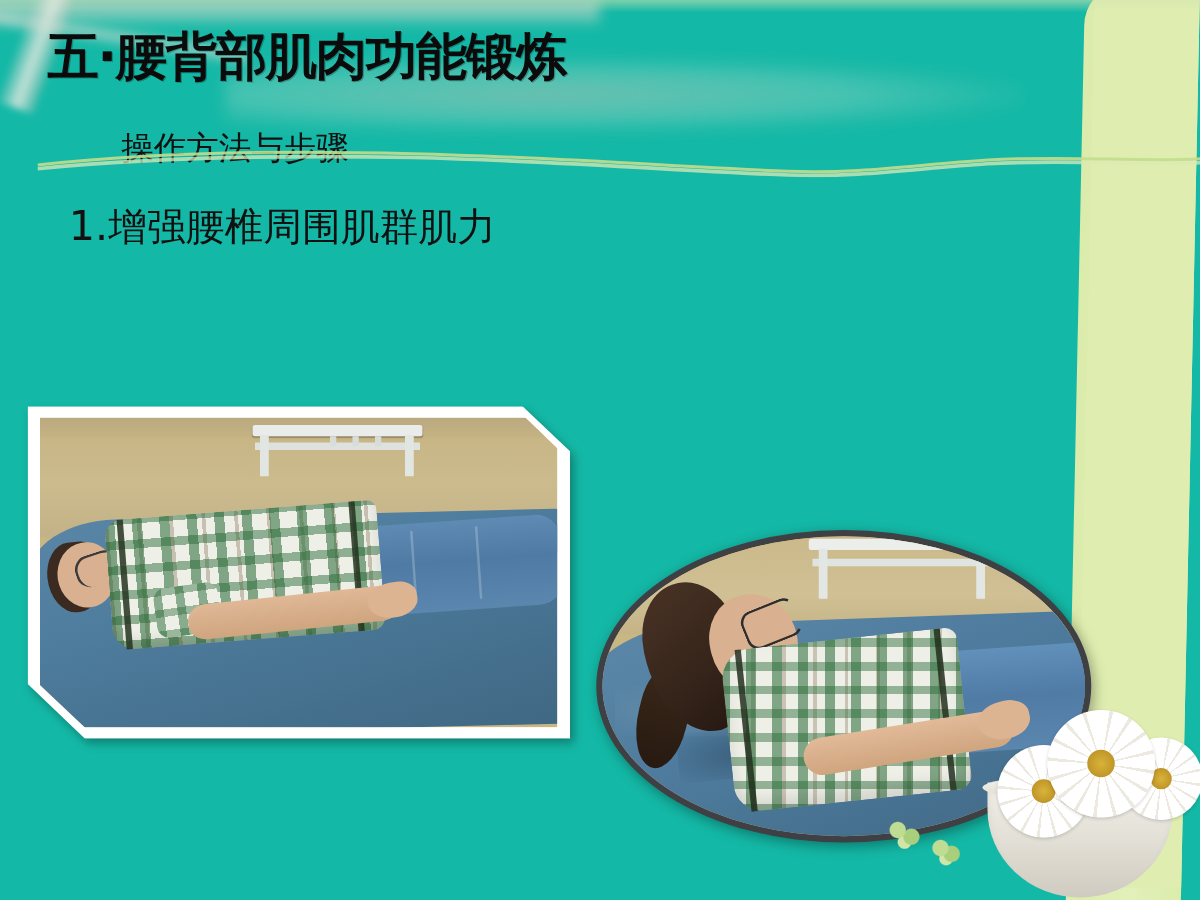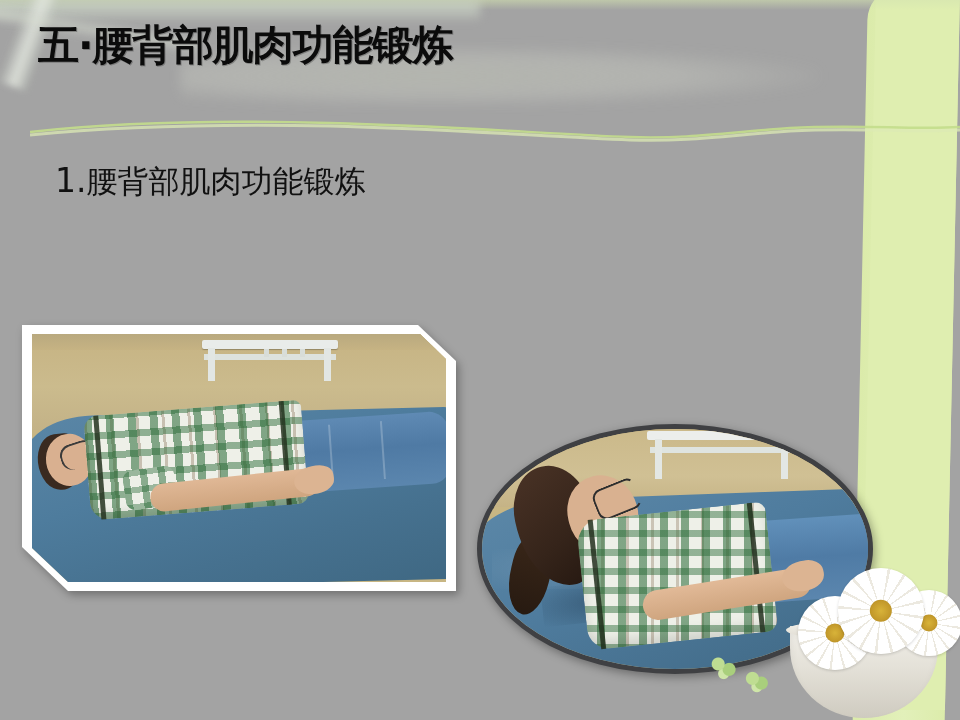--- a/index.html
+++ b/index.html
@@ -5,21 +5,21 @@
   html, body {
     margin: 0;
     padding: 0;
     background: #ffffff;
   }
   #slide {
     position: relative;
     width: 960px;
     height: 720px;
     overflow: hidden;
-    background: #a3a3a3;
+    background: #14b8a6;
     font-family: "DejaVu Sans", "Liberation Sans", sans-serif;
   }
 
   
   .bg-green-band {
     position: absolute;
     top: -10px;
     right: 0;
     width: 92px;
     height: 740px;
@@ -413,28 +413,29 @@
   <div class="bg-green-band">
     <div class="bg-green-band-inner"></div>
   </div>
   <div class="bg-soft-green-top"></div>
   <div class="bg-blur-bar"></div>
   <div class="bg-blur-stem"></div>
   <div class="bg-blur-stem2"></div>
   <div class="bg-blur-smudge"></div>
 
   <div class="title">五·腰背部肌肉功能锻炼</div>
+  <div class="subtitle">操作方法与步骤</div>
 
   <svg class="divider" viewBox="0 0 930 24" preserveAspectRatio="none">
     <path d="M0,14 C90,4 190,2 300,5 C420,8 520,16 600,19 C660,21 700,14 760,10 C830,6 880,12 930,9" fill="none" stroke="#c3dd8c" stroke-width="2.4" opacity="0.9"></path>
     <path d="M0,17 C90,8 190,6 300,8 C420,11 520,19 600,22 C660,24 700,17 760,13 C830,9 880,15 930,12" fill="none" stroke="#dceab4" stroke-width="3" opacity="0.75"></path>
   </svg>
 
   <div class="heading-1">
-    <span class="numeral">1.</span><span>腰背部肌肉功能锻炼</span>
+    <span class="numeral">1.</span><span>增强腰椎周围肌群肌力</span>
   </div>
 
 
   <div class="photo1-wrap">
     <div class="photo1-frame"></div>
     <div class="photo1-img">
       <div class="p1-floor"></div>
       <div class="p1-floor-far"></div>
 
       <div class="p1-bench">

